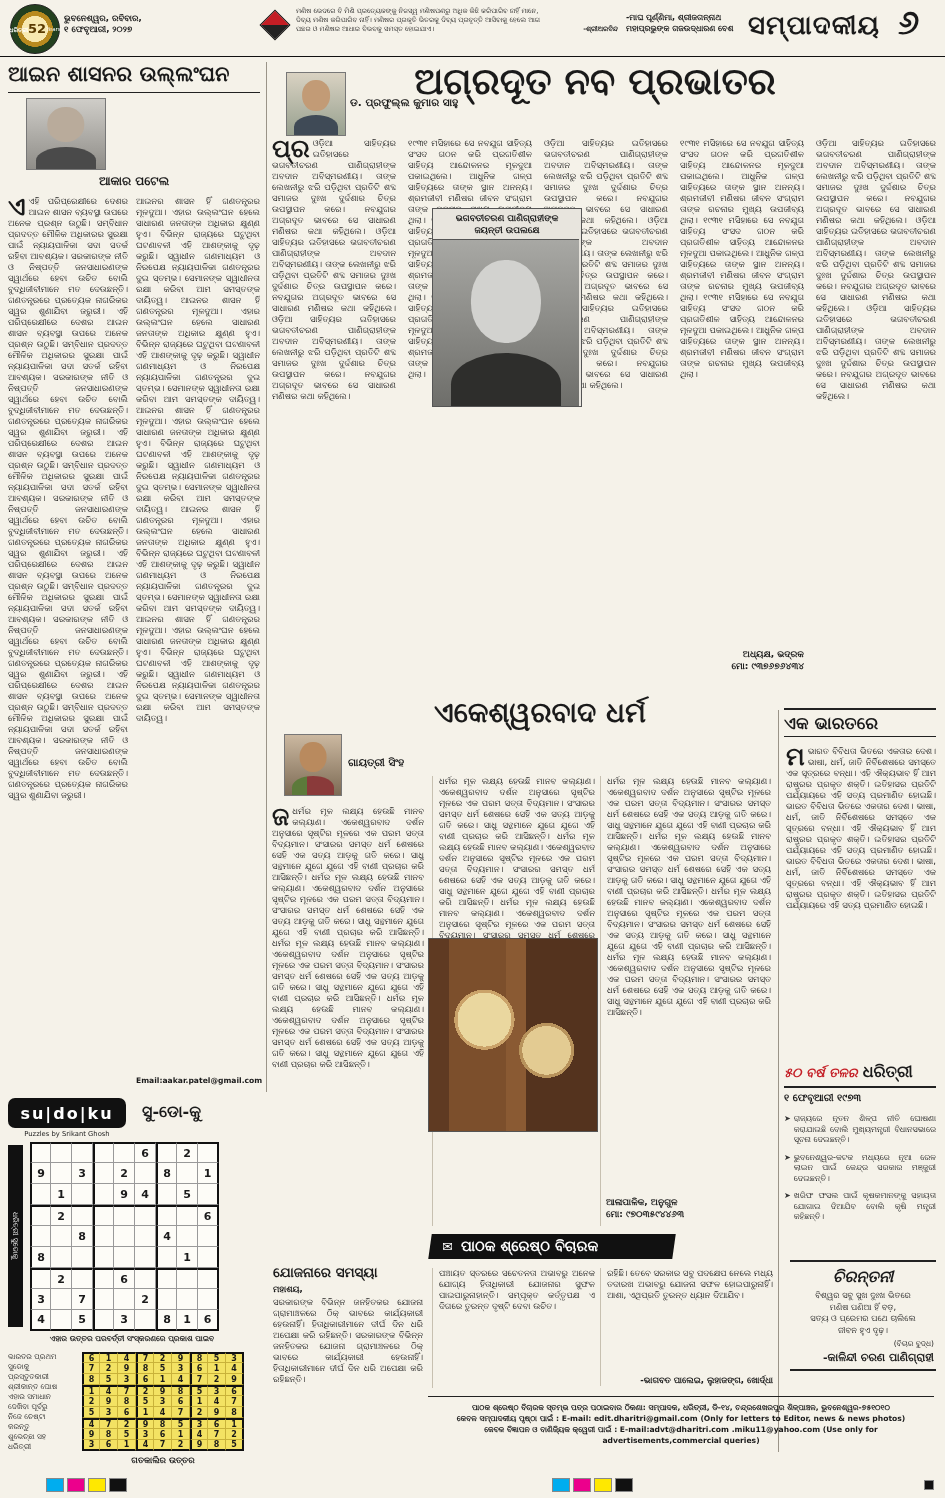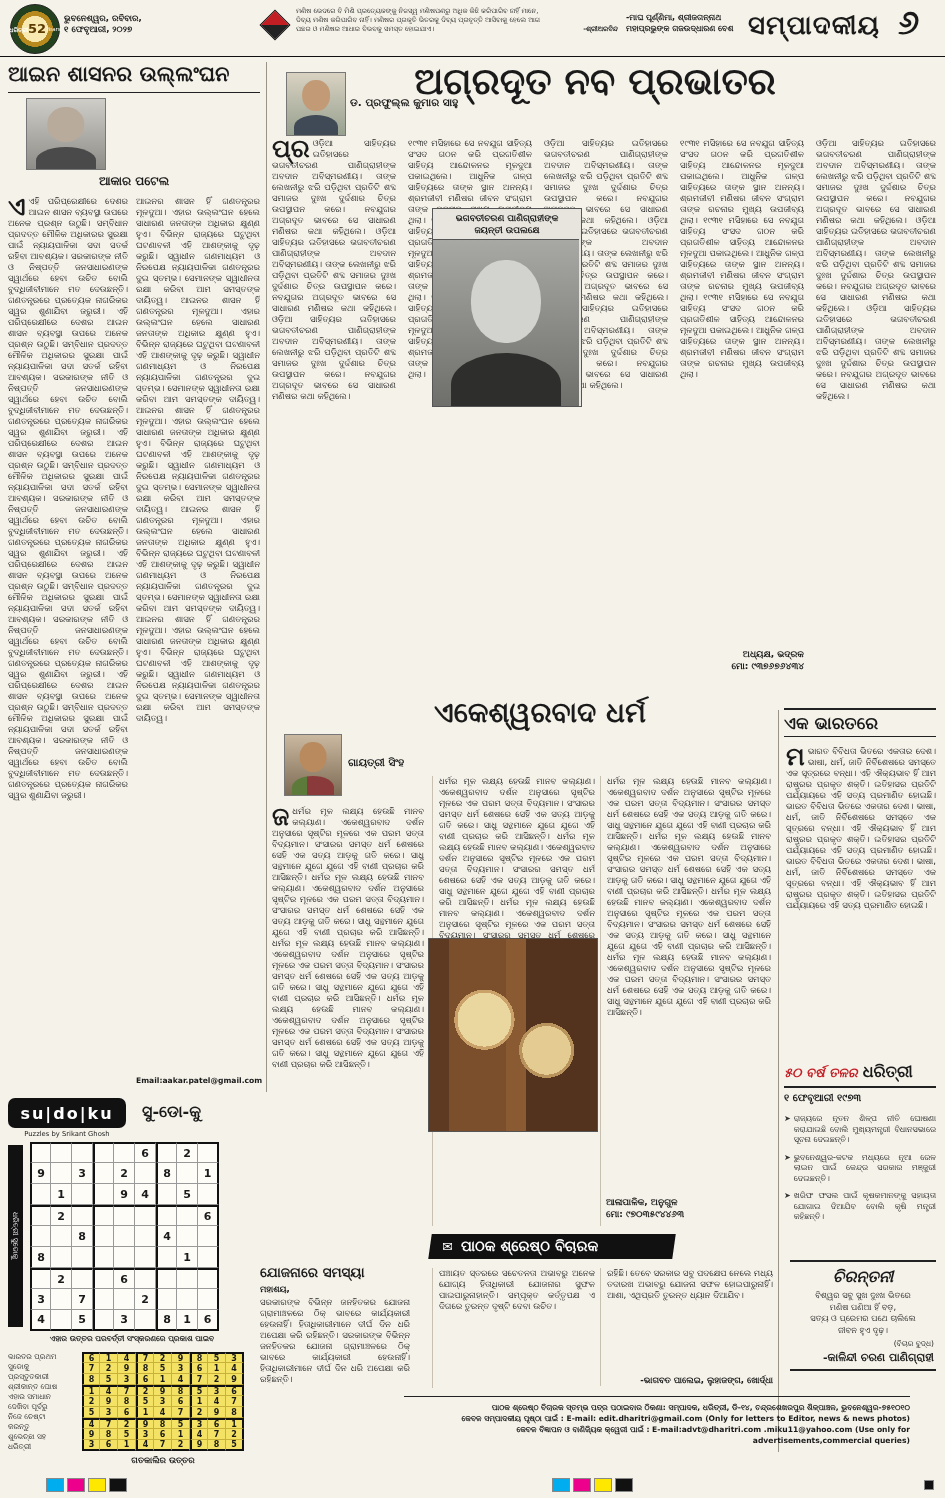--- a/index.html
+++ b/index.html
@@ -72,22 +72,22 @@
   .banner-inner{transform:skewX(8deg);color:#fff;font-size:14.5px;font-weight:bold;display:flex;align-items:center;gap:8px;}
   .mail-ico{font-size:13px;}
   
   .chi-box{position:absolute;left:790px;top:1260px;width:146px;border-top:2.5px solid #222;
       border-bottom:2.5px solid #222;padding:5px 2px;box-sizing:border-box;}
   .chi-title{text-align:center;font-size:16px;font-weight:bold;font-style:italic;margin-bottom:4px;}
   .chi-line{text-align:center;font-size:8.3px;line-height:11.5px;}
   .chi-attr-sm{text-align:right;font-size:7.5px;margin-top:3px;}
   .chi-attr{text-align:right;font-size:11px;font-weight:bold;margin-top:2px;}
   
-  .footer{position:absolute;left:404px;top:1396px;width:506px;border-top:1.4px solid #222;
-      padding-top:5px;font-size:7.6px;line-height:11px;text-align:right;font-weight:bold;}
+  .footer{position:absolute;left:428px;top:1396px;width:506px;border-top:1.4px solid #222;
+      padding-top:5px;font-size:7.6px;line-height:11px;text-align:center;font-weight:bold;}
   
   .sudo-brand{position:absolute;left:8px;top:1098px;width:118px;height:30px;background:#111;border-radius:7px;
       color:#fff;font-size:16px;font-weight:bold;display:flex;align-items:center;justify-content:center;letter-spacing:2px;}
   .sudo-byline{position:absolute;left:8px;top:1130px;width:118px;text-align:center;font-size:6.8px;}
   .sudo-odia{position:absolute;left:142px;top:1102px;font-size:16px;font-weight:bold;}
   .sudo-strip{position:absolute;left:8px;top:1145px;width:15px;height:182px;background:#111;color:#fff;
       font-size:7.5px;writing-mode:vertical-rl;text-align:center;line-height:15px;}
   .sgrid{position:absolute;display:grid;background:#fdfcf7;}
   .sgrid .cell{display:flex;align-items:center;justify-content:center;
       border-right:1px solid #999;border-bottom:1px solid #999;}
@@ -227,21 +227,21 @@
     <span>ଖରିଫ ଫସଲ ପାଇଁ କୃଷକମାନଙ୍କୁ ସହାୟତା ଯୋଗାଇ ଦିଆଯିବ ବୋଲି କୃଷି ମନ୍ତ୍ରୀ କହିଛନ୍ତି।</span>
   </div>
   </div>
 
 <div class="banner">
   <div class="banner-inner">
     <span class="mail-ico">✉</span>
     <span>ପାଠକ ଶ୍ରେଷ୍ଠ ବିଚାରକ</span>
   </div>
 </div>
-<div class="abs" style="left:260px;top:1264px;width:150px;">
+<div class="abs" style="left:273px;top:1264px;width:150px;">
   <div class="hl-letter">ଯୋଜନାରେ ସମସ୍ୟା</div>
   <div style="font-size:8.5px;font-weight:bold;margin-bottom:2px;">ମହାଶୟ,</div>
   <div class="just body-text" style="height:158px;">
     <span>ସରକାରଙ୍କ ବିଭିନ୍ନ ଜନହିତକର ଯୋଜନା ଗ୍ରାମାଞ୍ଚଳରେ ଠିକ୍ ଭାବରେ କାର୍ଯ୍ୟକାରୀ ହେଉନାହିଁ। ହିତାଧିକାରୀମାନେ ଦୀର୍ଘ ଦିନ ଧରି ଅପେକ୍ଷା କରି ରହିଛନ୍ତି। ସରକାରଙ୍କ ବିଭିନ୍ନ ଜନହିତକର ଯୋଜନା ଗ୍ରାମାଞ୍ଚଳରେ ଠିକ୍ ଭାବରେ କାର୍ଯ୍ୟକାରୀ ହେଉନାହିଁ। ହିତାଧିକାରୀମାନେ ଦୀର୍ଘ ଦିନ ଧରି ଅପେକ୍ଷା କରି ରହିଛନ୍ତି।</span>
   </div>
 </div>
 <div class="abs just body-text colrule" style="left:432px;top:1268px;width:156px;height:120px;">
   <span>ପଞ୍ଚାୟତ ସ୍ତରରେ ସଚେତନତା ଅଭାବରୁ ଅନେକ ଯୋଗ୍ୟ ହିତାଧିକାରୀ ଯୋଜନାର ସୁଫଳ ପାଇପାରୁନାହାନ୍ତି। ସମ୍ପୃକ୍ତ କର୍ତ୍ତୃପକ୍ଷ ଏ ଦିଗରେ ତୁରନ୍ତ ଦୃଷ୍ଟି ଦେବା ଉଚିତ।</span>
 </div>
 <div class="abs colrule" style="left:600px;top:1268px;width:166px;">

